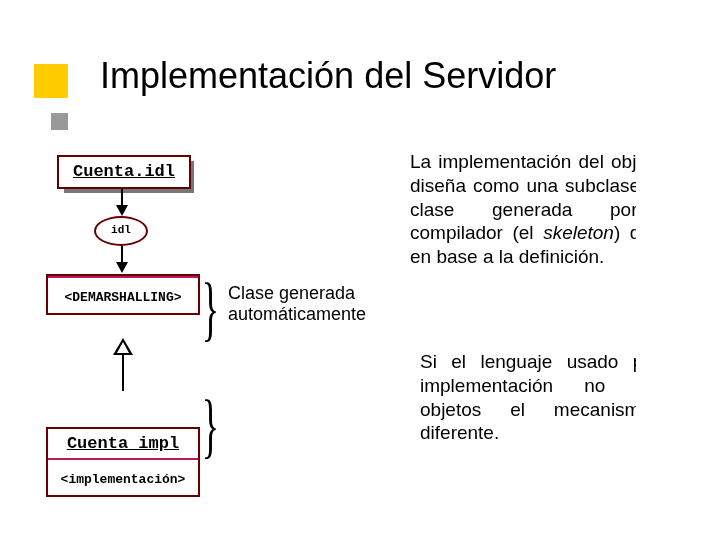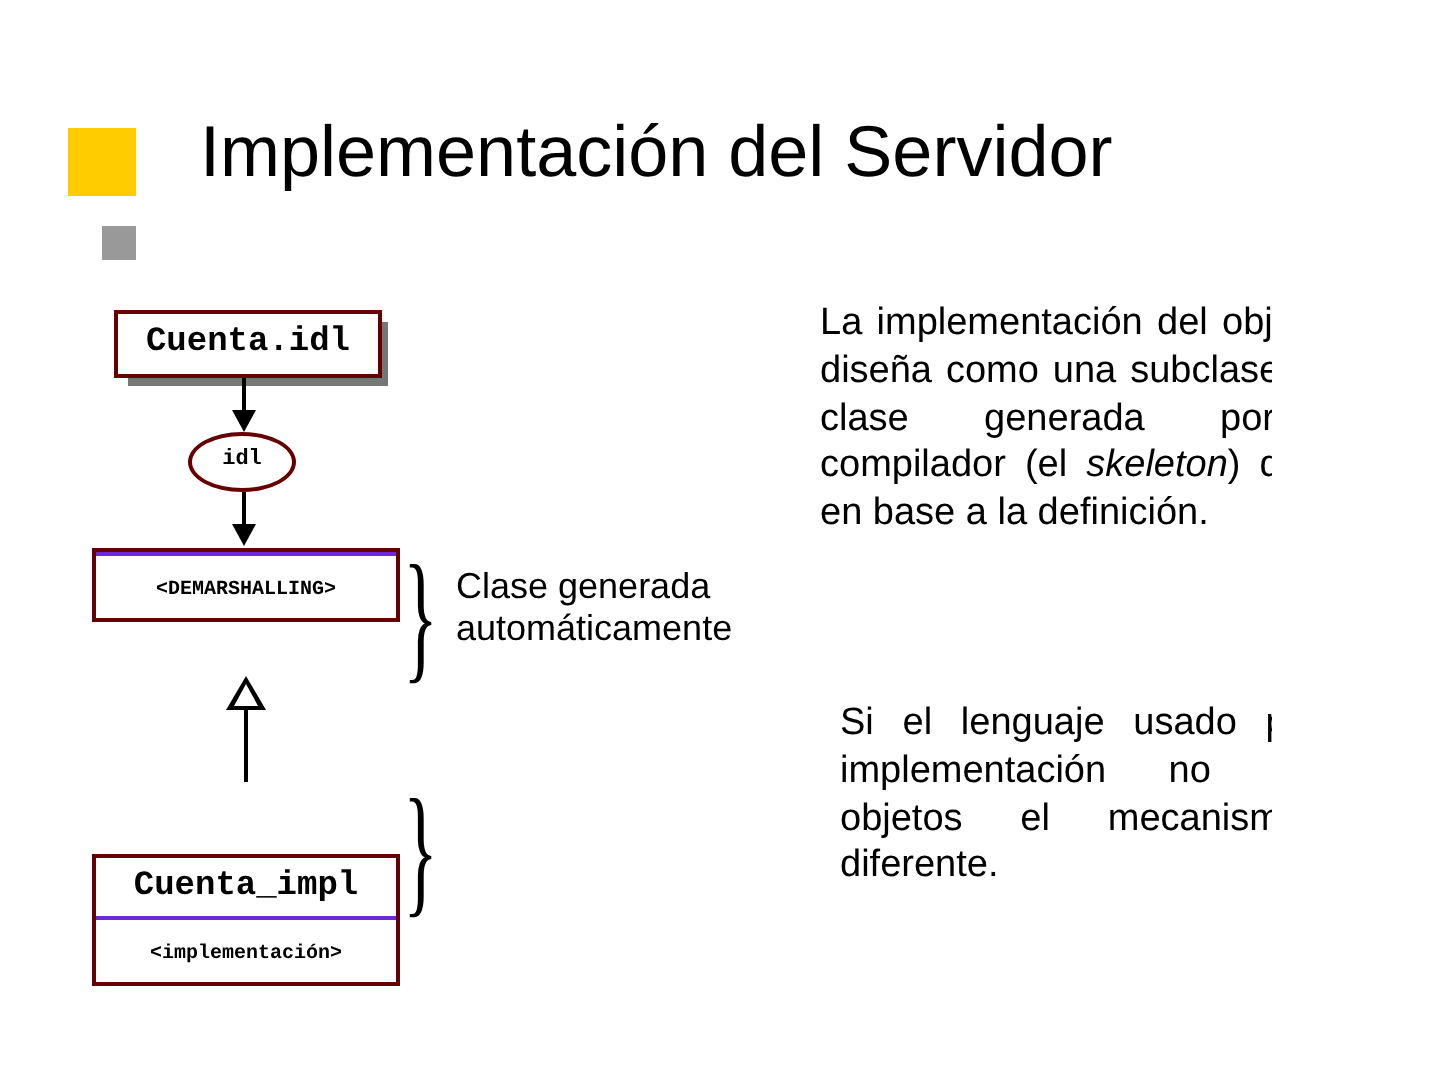--- a/index.html
+++ b/index.html
@@ -50,27 +50,28 @@
   }
   .box-shadow {
     position: absolute;
     background: #777;
   }
   .box-title {
     font-family: "Courier New", monospace;
     font-weight: bold;
     font-size: 17px;
     padding: 5px 0;
+    text-decoration: underline;
   }
   .box-sub {
     font-family: "Courier New", monospace;
-    font-size: 10px;
+    font-size: 13px;
     font-weight: bold;
     padding: 3px 0;
-    border-top: 2px solid #6d28d9;
+    border-top: 2px solid #be185d;
   }
   
   .oval {
     position: absolute;
     border: 2px solid #660000;
     background: #fff;
     border-radius: 50%;
     font-family: "Courier New", monospace;
     font-weight: bold;
     font-size: 11px;

